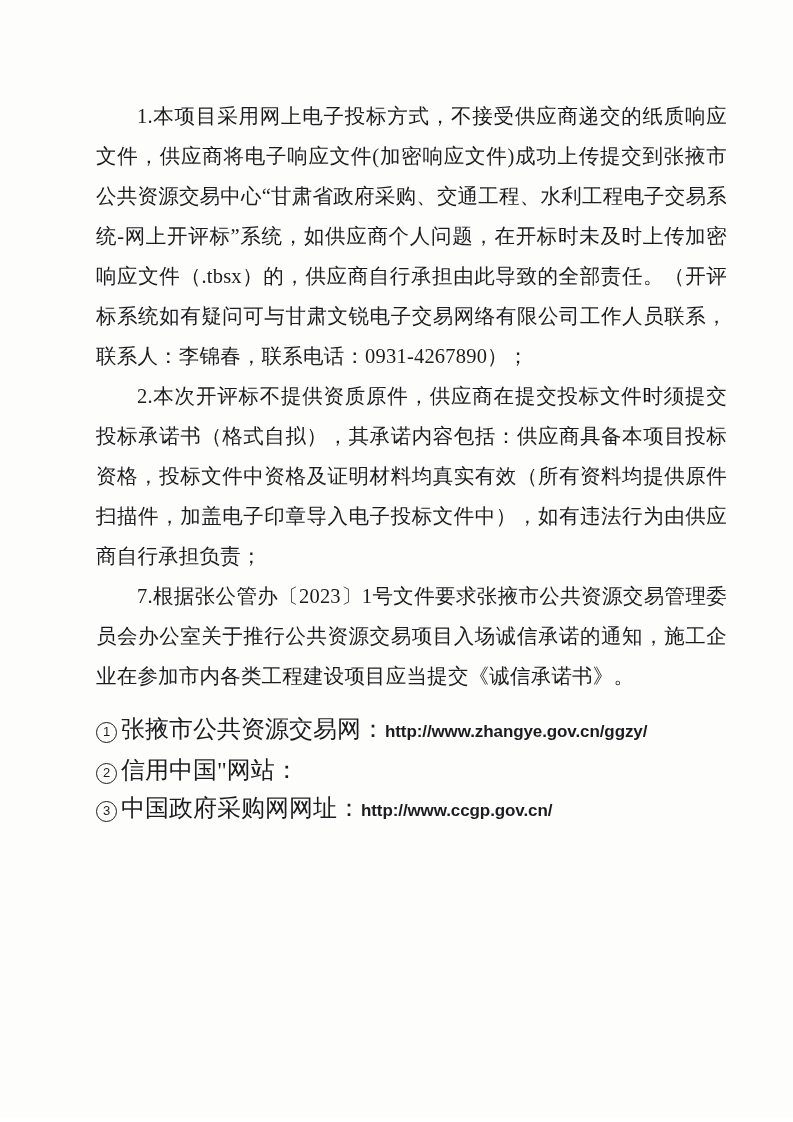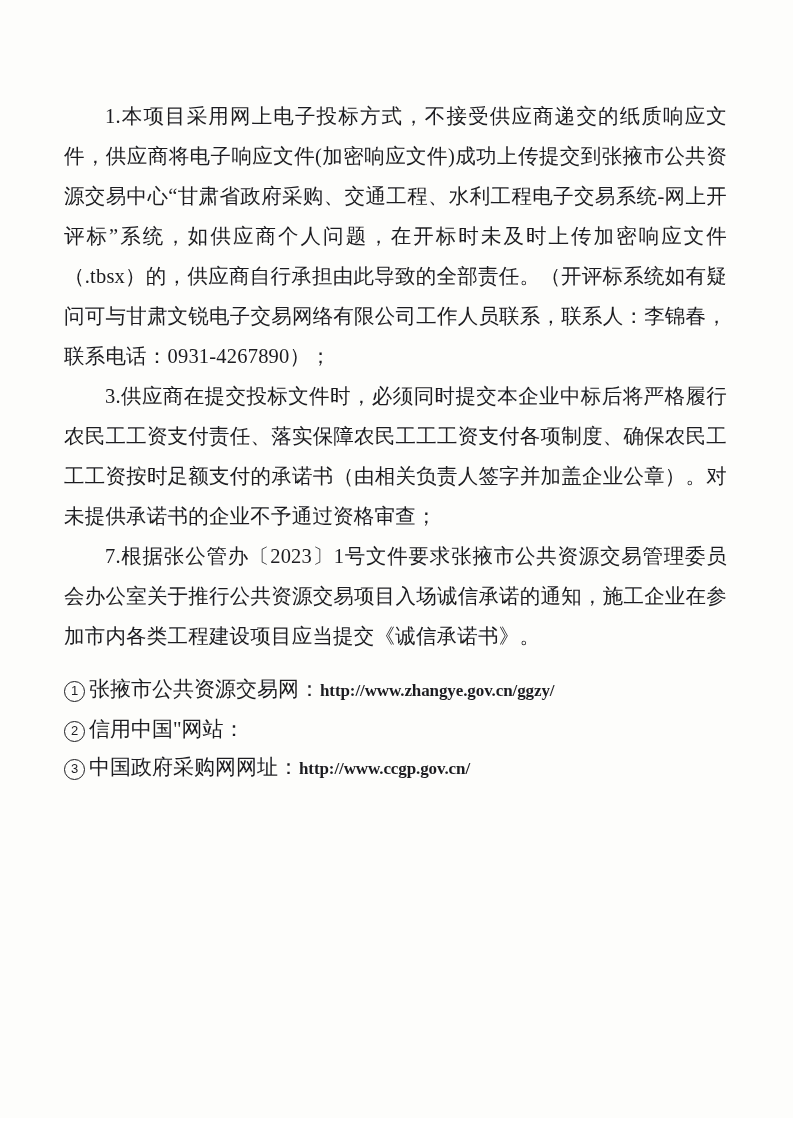--- a/index.html
+++ b/index.html
@@ -13,21 +13,21 @@
     font-family: "Liberation Serif", serif;
     color: #1c1c20;
     overflow: hidden;
   }
   .page {
     position: relative;
     width: 793px;
     height: 1118px;
     background: #fdfdfb;
     box-sizing: border-box;
-    padding: 96px 66px 40px 64px;
+    padding: 96px 66px 40px 96px;
   }
   .body-block {
     font-size: 20.5px;
     line-height: 40px;
     letter-spacing: 0.2px;
     text-align: justify;
     text-justify: inter-ideograph;
   }
   p.para {
     margin: 0 0 0 0;
@@ -54,37 +54,37 @@
     border-radius: 50%;
     text-align: center;
     line-height: 17px;
     font-size: 13px;
     margin-right: 4px;
     position: relative;
     top: -1px;
     font-family: "Liberation Sans", sans-serif;
   }
   .note-text {
-    font-size: 21px;
+    font-size: 24px;
   }
   .url {
-    font-family: Liberation Serif, serif;
+    font-family: Liberation Sans, sans-serif;
     font-weight: bold;
     font-size: 17px;
     letter-spacing: -0.1px;
   }
 </style>
 </head>
 <body>
 
 <div class="page">
 
   <div class="body-block">
     <p class="para">1.本项目采用网上电子投标方式，不接受供应商递交的纸质响应文件，供应商将电子响应文件(加密响应文件)成功上传提交到张掖市公共资源交易中心“甘肃省政府采购、交通工程、水利工程电子交易系统-网上开评标”系统，如供应商个人问题，在开标时未及时上传加密响应文件（.tbsx）的，供应商自行承担由此导致的全部责任。（开评标系统如有疑问可与甘肃文锐电子交易网络有限公司工作人员联系，联系人：李锦春，联系电话：0931-4267890）；</p>
-    <p class="para">3.供应商在提交投标文件时，必须同时提交本企业中标后将严格履行农民工工资支付责任、落实保障农民工工工资支付各项制度、确保农民工工工资按时足额支付的承诺书（由相关负责人签字并加盖企业公章）。对未提供承诺书的企业不予通过资格审查；</p>
+    <p class="para">2.本次开评标不提供资质原件，供应商在提交投标文件时须提交投标承诺书（格式自拟），其承诺内容包括：供应商具备本项目投标资格，投标文件中资格及证明材料均真实有效（所有资料均提供原件扫描件，加盖电子印章导入电子投标文件中），如有违法行为由供应商自行承担负责；</p>
     <p class="para">7.根据张公管办〔2023〕1号文件要求张掖市公共资源交易管理委员会办公室关于推行公共资源交易项目入场诚信承诺的通知，施工企业在参加市内各类工程建设项目应当提交《诚信承诺书》。</p>
   </div>
 
   <div class="notes">
 
     <div class="note-line">
       <span class="circled">1</span>
       <span class="note-text">张掖市公共资源交易网：</span>
       <span class="url">http://www.zhangye.gov.cn/ggzy/</span>
     </div>

